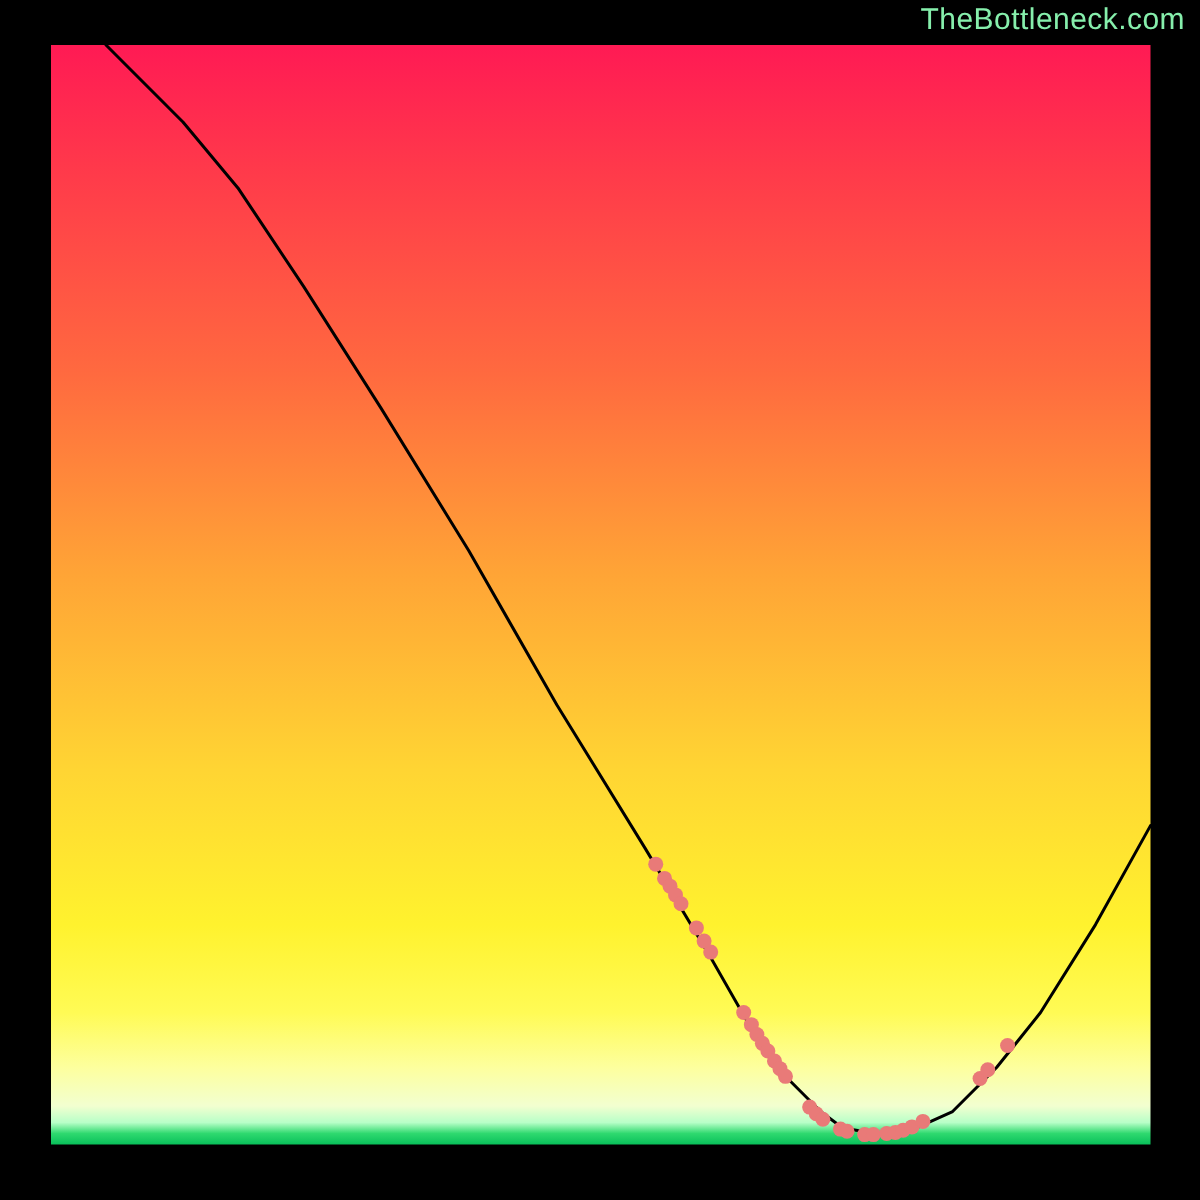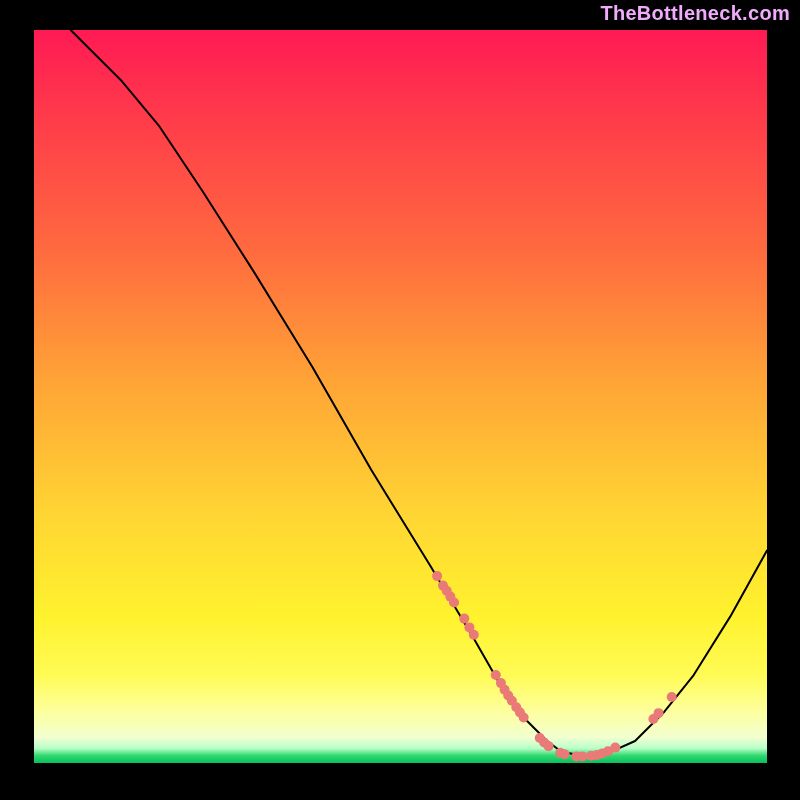--- a/index.html
+++ b/index.html
@@ -8,23 +8,23 @@
     width: 800px;
     height: 800px;
     background: #000000;
     font-family: Arial, Helvetica, sans-serif;
     overflow: hidden;
   }
   .attribution {
     position: absolute;
     top: 2px;
     right: 10px;
-    color: #f0abfc;
+    color: #86efac;
     font-size: 20px;
-    font-weight: bold;
+    font-weight: normal;
     letter-spacing: 0.3px;
   }
   .plot-area {
     position: absolute;
     left: 34px;
     top: 30px;
     width: 733px;
     height: 733px;
     
     background: linear-gradient(

